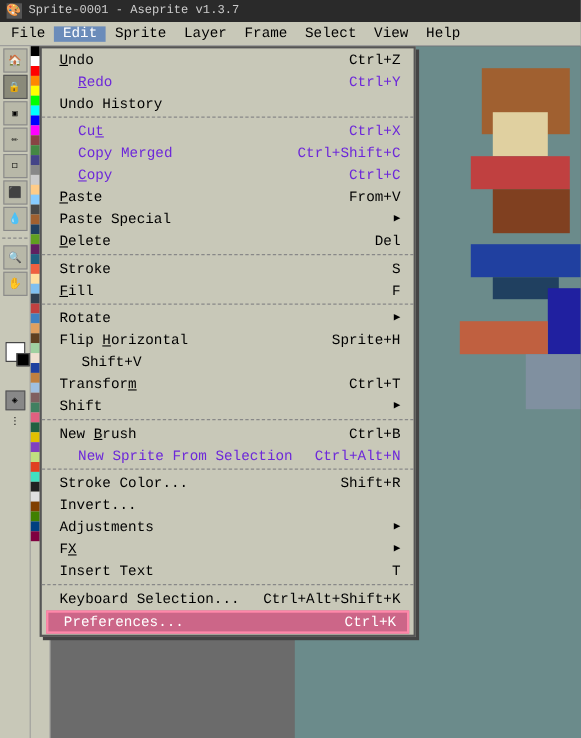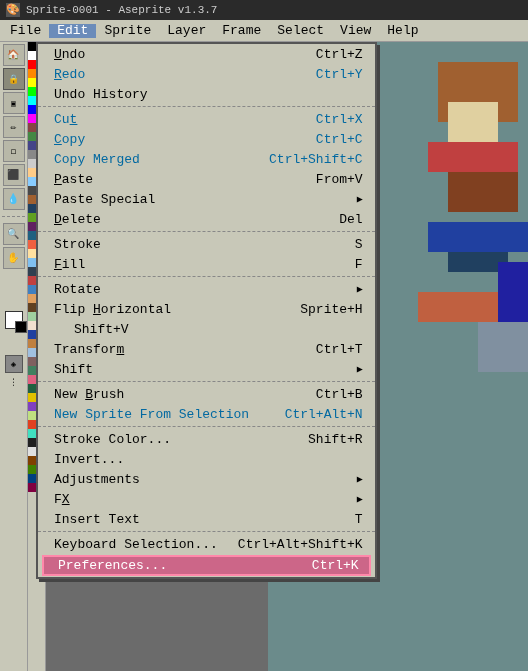--- a/index.html
+++ b/index.html
@@ -129,22 +129,23 @@
     .menu-entry {
       display: flex;
       align-items: center;
       justify-content: space-between;
       padding: 2px 12px 2px 16px;
       cursor: pointer;
       color: #000;
       min-height: 20px;
     }
     .menu-entry.disabled {
-      color: #0369a1;
+      color: #6d28d9;
       cursor: default;
+      margin-left: 17px;
     }
     .menu-entry.highlighted {
       background: #cc6688;
       border: 2px solid #ff88aa;
       color: #fff;
       margin: 1px 4px;
       padding: 1px 10px 1px 14px;
     }
     .menu-entry-label {
       font-family: 'Courier New', monospace;
@@ -317,27 +318,27 @@
     </div>
 
     <hr class="menu-separator">
 
     <div class="menu-entry disabled">
       <span class="menu-entry-label">Cu<u>t</u></span>
       <span class="menu-entry-shortcut">Ctrl+X</span>
     </div>
 
     <div class="menu-entry disabled">
+      <span class="menu-entry-label">Copy Merged</span>
+      <span class="menu-entry-shortcut">Ctrl+Shift+C</span>
+    </div>
+
+    <div class="menu-entry disabled">
       <span class="menu-entry-label"><u>C</u>opy</span>
       <span class="menu-entry-shortcut">Ctrl+C</span>
-    </div>
-
-    <div class="menu-entry disabled">
-      <span class="menu-entry-label">Copy Merged</span>
-      <span class="menu-entry-shortcut">Ctrl+Shift+C</span>
     </div>
 
     <div class="menu-entry">
       <span class="menu-entry-label"><u>P</u>aste</span>
       <span class="menu-entry-shortcut">From+V</span>
     </div>
 
     <div class="menu-entry">
       <span class="menu-entry-label">Paste Special</span>
       <span style="display:flex;align-items:center;gap:4px;">

